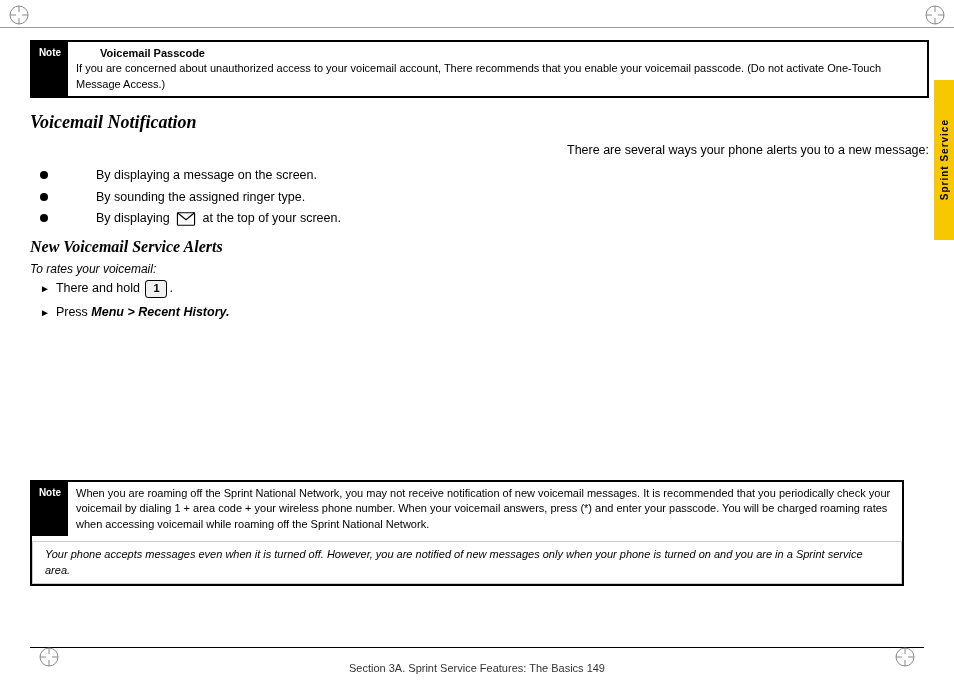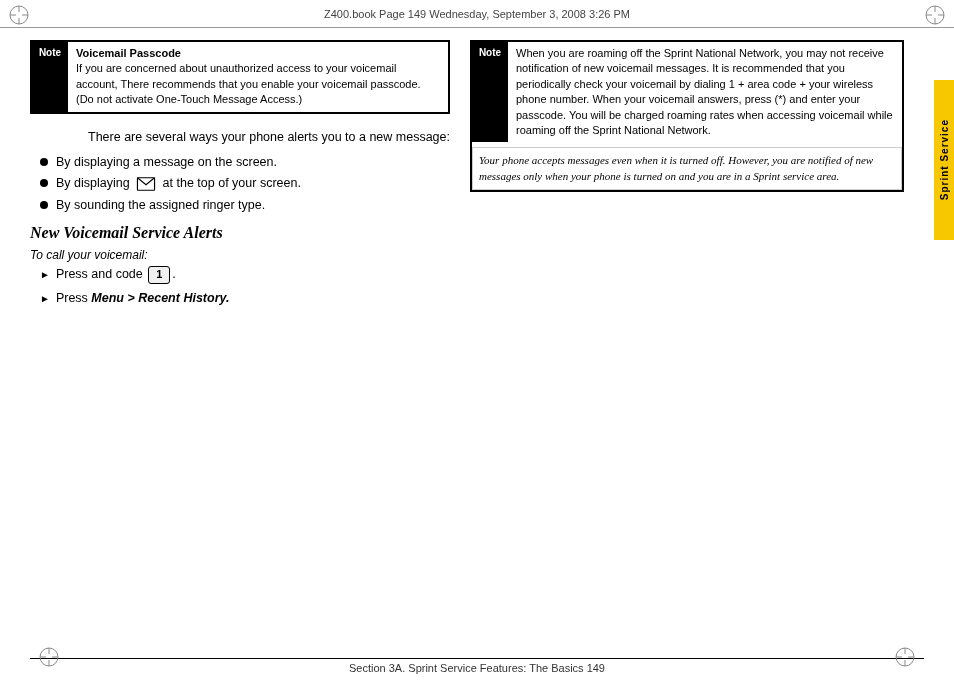--- a/index.html
+++ b/index.html
@@ -62,20 +62,21 @@
 
     
     .main-content {
       position: absolute;
       top: 28px;
       left: 30px;
       right: 25px;
       bottom: 30px;
       display: flex;
       gap: 20px;
+      flex-direction: column;
     }
 
     
     .left-col {
       flex: 0 0 420px;
       padding-top: 12px;
     }
 
     
     .right-col {
@@ -108,20 +109,21 @@
     .note-content {
       padding: 4px 8px;
       font-size: 11px;
       line-height: 1.4;
       font-family: Arial, sans-serif;
     }
 
     .note-title {
       font-weight: bold;
       font-size: 11px;
+      margin-left: 24px;
     }
 
     
     .section-heading {
       font-family: 'Times New Roman', Times, serif;
       font-size: 18px;
       font-style: italic;
       font-weight: bold;
       margin-bottom: 8px;
       margin-top: 4px;
@@ -151,20 +153,21 @@
       margin-bottom: 8px;
     }
 
     .bullet-item {
       display: flex;
       align-items: flex-start;
       margin-bottom: 4px;
       font-size: 12.5px;
       font-family: Arial, sans-serif;
       line-height: 1.4;
+      gap: 40px;
     }
 
     .bullet-dot {
       width: 8px;
       height: 8px;
       background: #000;
       border-radius: 50%;
       margin-right: 8px;
       margin-top: 4px;
       flex-shrink: 0;
@@ -221,40 +224,40 @@
       display: inline-block;
       width: 20px;
       height: 14px;
       vertical-align: middle;
       margin: 0 3px;
     }
 
     
     .sub-note-box {
       border: 1px solid #ccc;
-      padding: 5px 6px;
+      padding: 5px 12px;
       margin-top: 5px;
       font-size: 11px;
       font-style: italic;
-      font-family: Liberation Serif, serif;
+      font-family: Liberation Sans, sans-serif;
       line-height: 1.4;
       background: #fff;
     }
 
     
     .footer {
       position: absolute;
       bottom: 8px;
       left: 30px;
       right: 30px;
       display: flex;
       justify-content: center;
       align-items: center;
       border-top: 1px solid #000;
-      padding-top: 3px;
+      padding-top: 14px;
       font-size: 11px;
       font-family: Arial, sans-serif;
       color: #333;
     }
 
     .right-note-box {
       border: 2px solid #000;
       margin-bottom: 14px;
       display: flex;
       flex-direction: column;
@@ -278,21 +281,20 @@
 
     <div style="position:absolute;left:8px;top:4px;">
       <svg width="22" height="22" viewBox="0 0 22 22">
         <circle cx="11" cy="11" r="9" fill="none" stroke="#888" stroke-width="1"></circle>
         <line x1="11" y1="2" x2="11" y2="8" stroke="#888" stroke-width="1"></line>
         <line x1="11" y1="14" x2="11" y2="20" stroke="#888" stroke-width="1"></line>
         <line x1="2" y1="11" x2="8" y2="11" stroke="#888" stroke-width="1"></line>
         <line x1="14" y1="11" x2="20" y2="11" stroke="#888" stroke-width="1"></line>
       </svg>
     </div>
-    <span>Z400.book  Page 149  Wednesday, September 3, 2008  3:26 PM</span>
 
     <div style="position:absolute;right:8px;top:4px;">
       <svg width="22" height="22" viewBox="0 0 22 22">
         <circle cx="11" cy="11" r="9" fill="none" stroke="#888" stroke-width="1"></circle>
         <line x1="11" y1="2" x2="11" y2="8" stroke="#888" stroke-width="1"></line>
         <line x1="11" y1="14" x2="11" y2="20" stroke="#888" stroke-width="1"></line>
         <line x1="2" y1="11" x2="8" y2="11" stroke="#888" stroke-width="1"></line>
         <line x1="14" y1="11" x2="20" y2="11" stroke="#888" stroke-width="1"></line>
       </svg>
     </div>
@@ -307,54 +309,55 @@
     <div class="left-col">
 
       <div class="note-box">
         <div class="note-label">Note</div>
         <div class="note-content">
           <div class="note-title">Voicemail Passcode</div>
           <div>If you are concerned about unauthorized access to your voicemail account, There recommends that you enable your voicemail passcode. (Do not activate One-Touch Message Access.)</div>
         </div>
       </div>
 
+      <div class="section-heading">Voicemail Notification</div>
 
       <div class="body-text">There are several ways your phone alerts you to a new message:</div>
 
       <div class="bullet-list">
         <div class="bullet-item">
           <div class="bullet-dot"></div>
           <span>By displaying a message on the screen.</span>
+        </div>
+        <div class="bullet-item">
+          <div class="bullet-dot"></div>
+          <span>By sounding the assigned ringer type.</span>
         </div>
         <div class="bullet-item">
           <div class="bullet-dot"></div>
           <span>By displaying
             <svg class="envelope-icon" viewBox="0 0 24 18">
               <rect x="1" y="1" width="22" height="16" rx="1" fill="none" stroke="#000" stroke-width="1.5"></rect>
               <polyline points="1,1 12,10 23,1" fill="none" stroke="#000" stroke-width="1.5"></polyline>
             </svg>
             at the top of your screen.
           </span>
         </div>
-        <div class="bullet-item">
-          <div class="bullet-dot"></div>
-          <span>By sounding the assigned ringer type.</span>
-        </div>
       </div>
 
       <div class="sub-heading">New Voicemail Service Alerts</div>
 
 
-      <div class="callout-label">To call your voicemail:</div>
+      <div class="callout-label">To rates your voicemail:</div>
 
       <div class="arrow-list">
         <div class="arrow-item">
           <span class="arrow-symbol">►</span>
           <span>
-            <span>Press and code</span>
+            <span>There and hold</span>
             <span class="key-icon">1</span>.
           </span>
         </div>
       </div>
 
 
       <div class="arrow-list">
         <div class="arrow-item">
           <span class="arrow-symbol">►</span>
           <span>Press <span class="italic-menu">Menu &gt; Recent History.</span></span>

